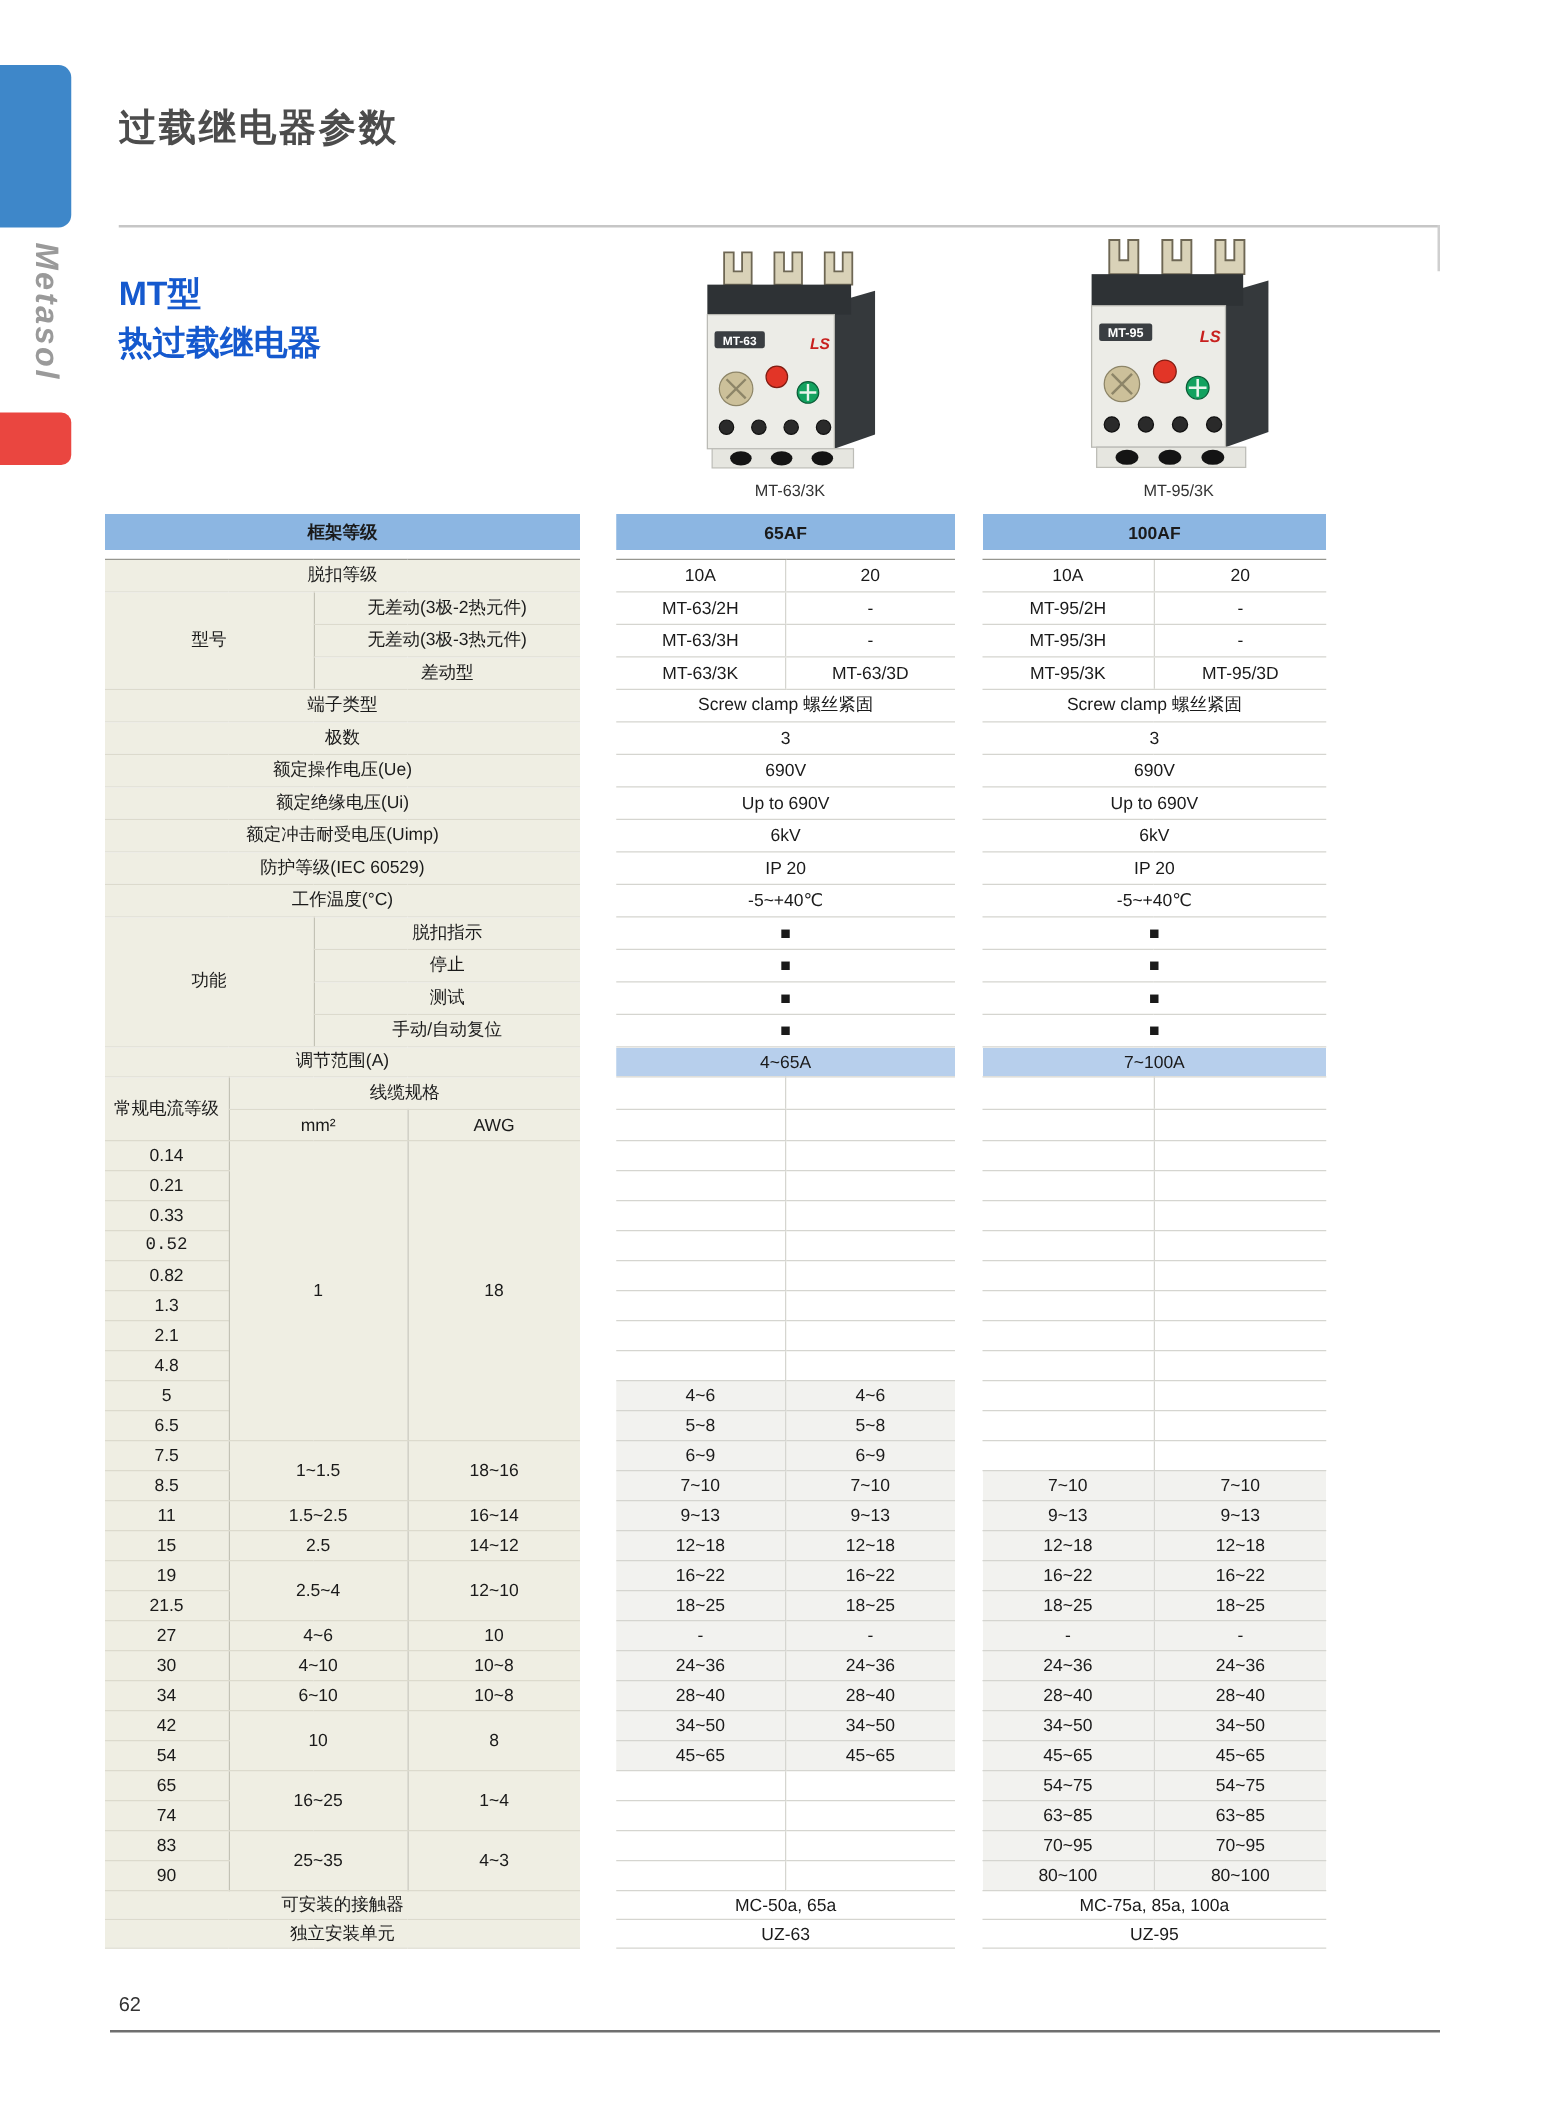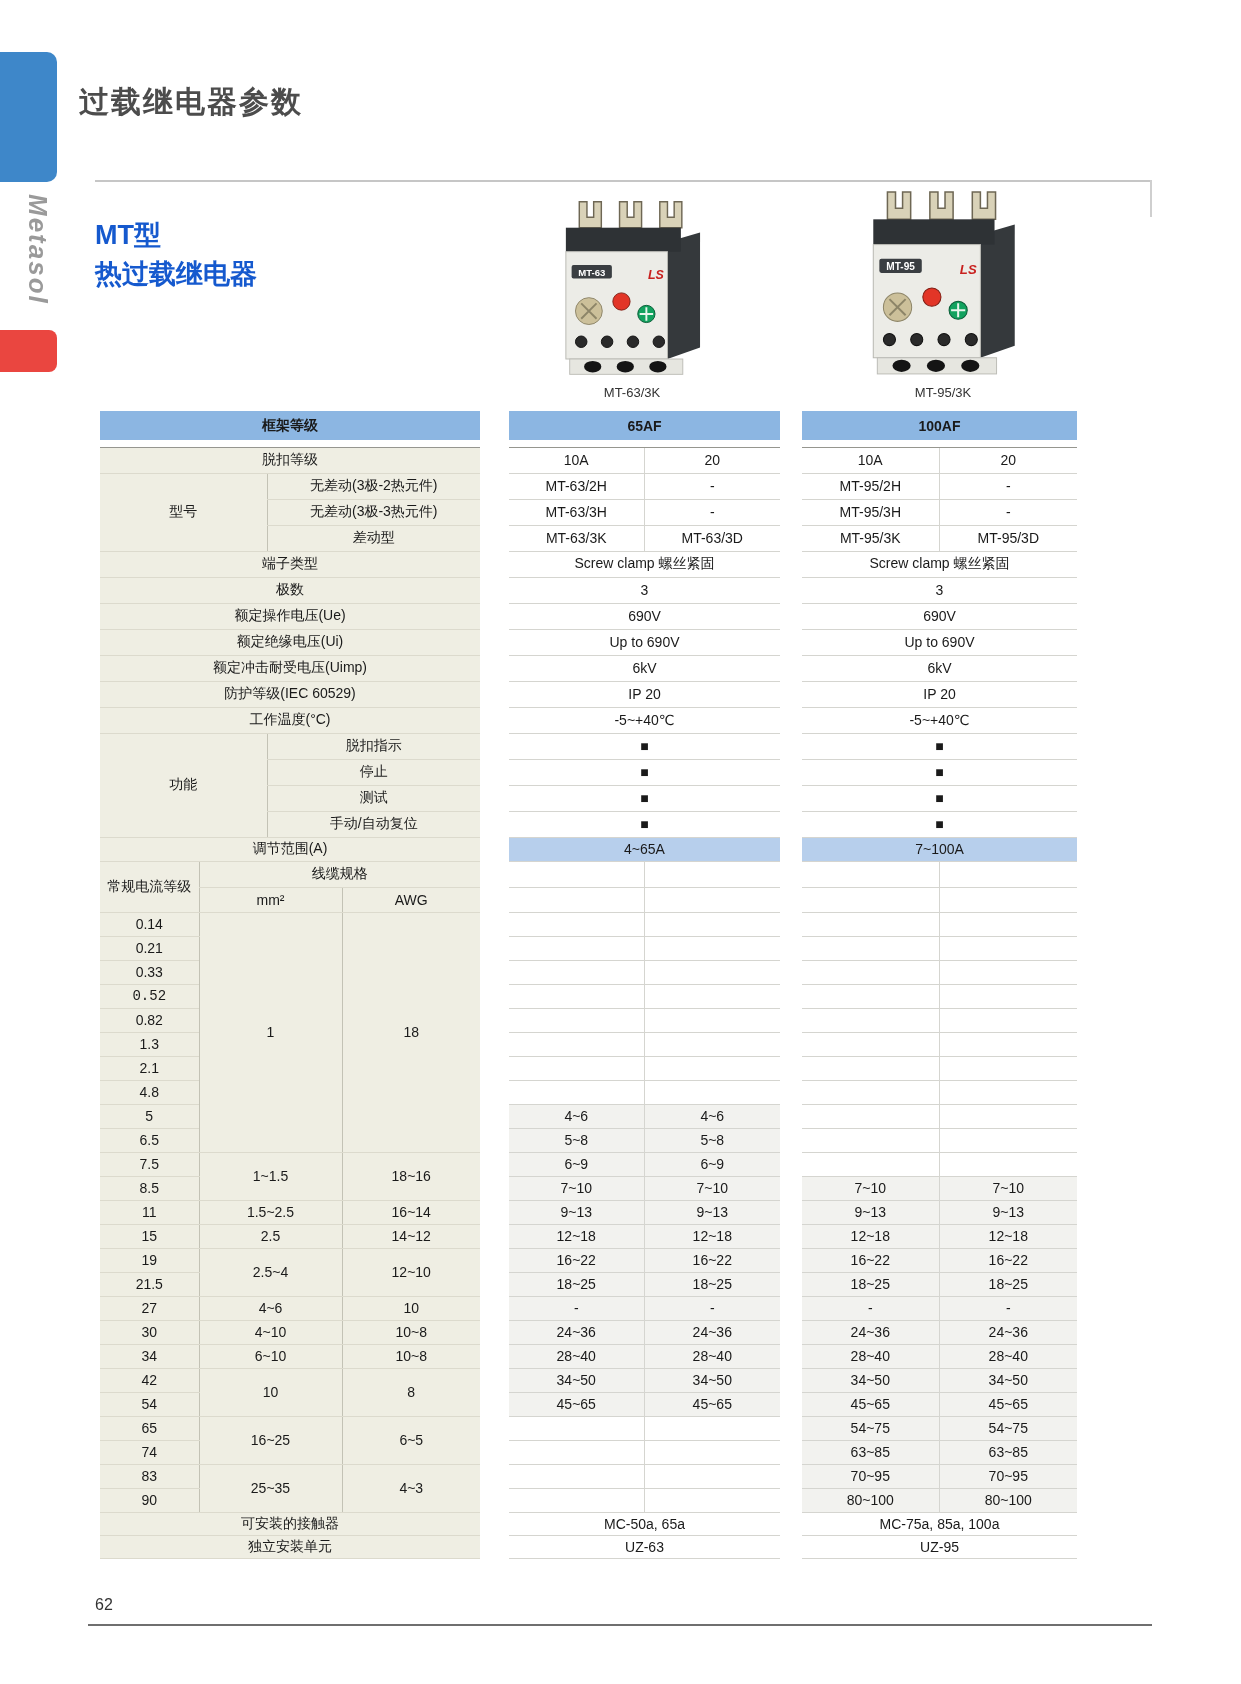--- a/index.html
+++ b/index.html
@@ -7,37 +7,37 @@
         font-family:"Liberation Sans","DejaVu Sans",sans-serif;color:#1a1a1a;}
 
   
   .tab-blue{position:absolute;left:0;top:52px;width:57px;height:130px;background:#3E87C9;border-radius:0 10px 10px 0;}
   .tab-red{position:absolute;left:0;top:330px;width:57px;height:42px;background:#EA4640;border-radius:0 8px 8px 0;}
   .brand-vertical{position:absolute;left:22px;top:194px;height:140px;
         writing-mode:vertical-rl;font-size:26px;font-weight:bold;font-style:italic;
         color:#9A9A9A;letter-spacing:2px;}
 
   
-  .page-title{position:absolute;left:79px;top:82px;margin:0;font-size:30px;font-weight:bold;
+  .page-title{position:absolute;left:95px;top:82px;margin:0;font-size:30px;font-weight:bold;
         color:#4C4C4C;letter-spacing:2px;}
   .title-rule{position:absolute;left:95px;top:180px;width:1057px;height:2px;background:#C6C6C6;}
   .title-rule-corner{position:absolute;left:1150px;top:180px;width:2px;height:37px;background:#CFCFCF;}
 
   .section-title{position:absolute;left:95px;top:216px;font-size:27px;font-weight:bold;
         color:#1559CE;line-height:39px;}
 
   
   .product{position:absolute;text-align:center;}
   .product-1{left:556px;top:198px;width:152px;}
   .product-2{left:848px;top:188px;width:190px;}
   .product svg{display:block;margin:0 auto;}
   .product .caption{margin-top:3px;font-size:13px;color:#333;}
 
   
-  #big-table{position:absolute;left:100px;top:411px;}
+  #big-table{position:absolute;left:84px;top:411px;}
   #big-table table{border-collapse:collapse;table-layout:fixed;width:977px;}
   #big-table td{padding:0;margin:0;text-align:center;vertical-align:middle;overflow:hidden;
         white-space:nowrap;font-size:14px;color:#1a1a1a;}
   td.hd{background:#8CB6E2;font-weight:bold;font-size:15px;color:#101010;}
   td.hd.hdl{text-align:left;padding-left:11px;}
   td.gap,td.gaprow{background:transparent;border:none;}
   td.lbl{background:#EFEEE3;border-bottom:1px solid #DCDACD;text-align:left;padding-left:9px;font-size:14.5px;}
   td.lbl.cen{text-align:center;padding-left:0;}
   td.lbl.sub{border-left:1px solid #C3C2B5;}
   td.lbl.num{text-align:right;padding-right:27px;padding-left:0;border-right:1px solid #C3C2B5;}
@@ -511,21 +511,21 @@
             <td class="gap"></td>
             <td class="val wv fil">45~65</td>
             <td class="val wv mid fil">45~65</td>
             <td class="gap"></td>
             <td class="val wv fil">45~65</td>
             <td class="val wv mid fil">45~65</td>
           </tr>
           <tr style="height: 24px;">
             <td class="lbl num">65</td>
             <td colspan="2" rowspan="2" class="lbl cen bl bdr">16~25</td>
-            <td rowspan="2" class="lbl cen">6~5</td>
+            <td rowspan="2" class="lbl cen">1~4</td>
             <td class="gap"></td>
             <td class="val wv"></td>
             <td class="val wv mid"></td>
             <td class="gap"></td>
             <td class="val wv fil">54~75</td>
             <td class="val wv mid fil">54~75</td>
           </tr>
           <tr style="height: 24px;">
             <td class="lbl num">74</td>
             <td class="gap"></td>

